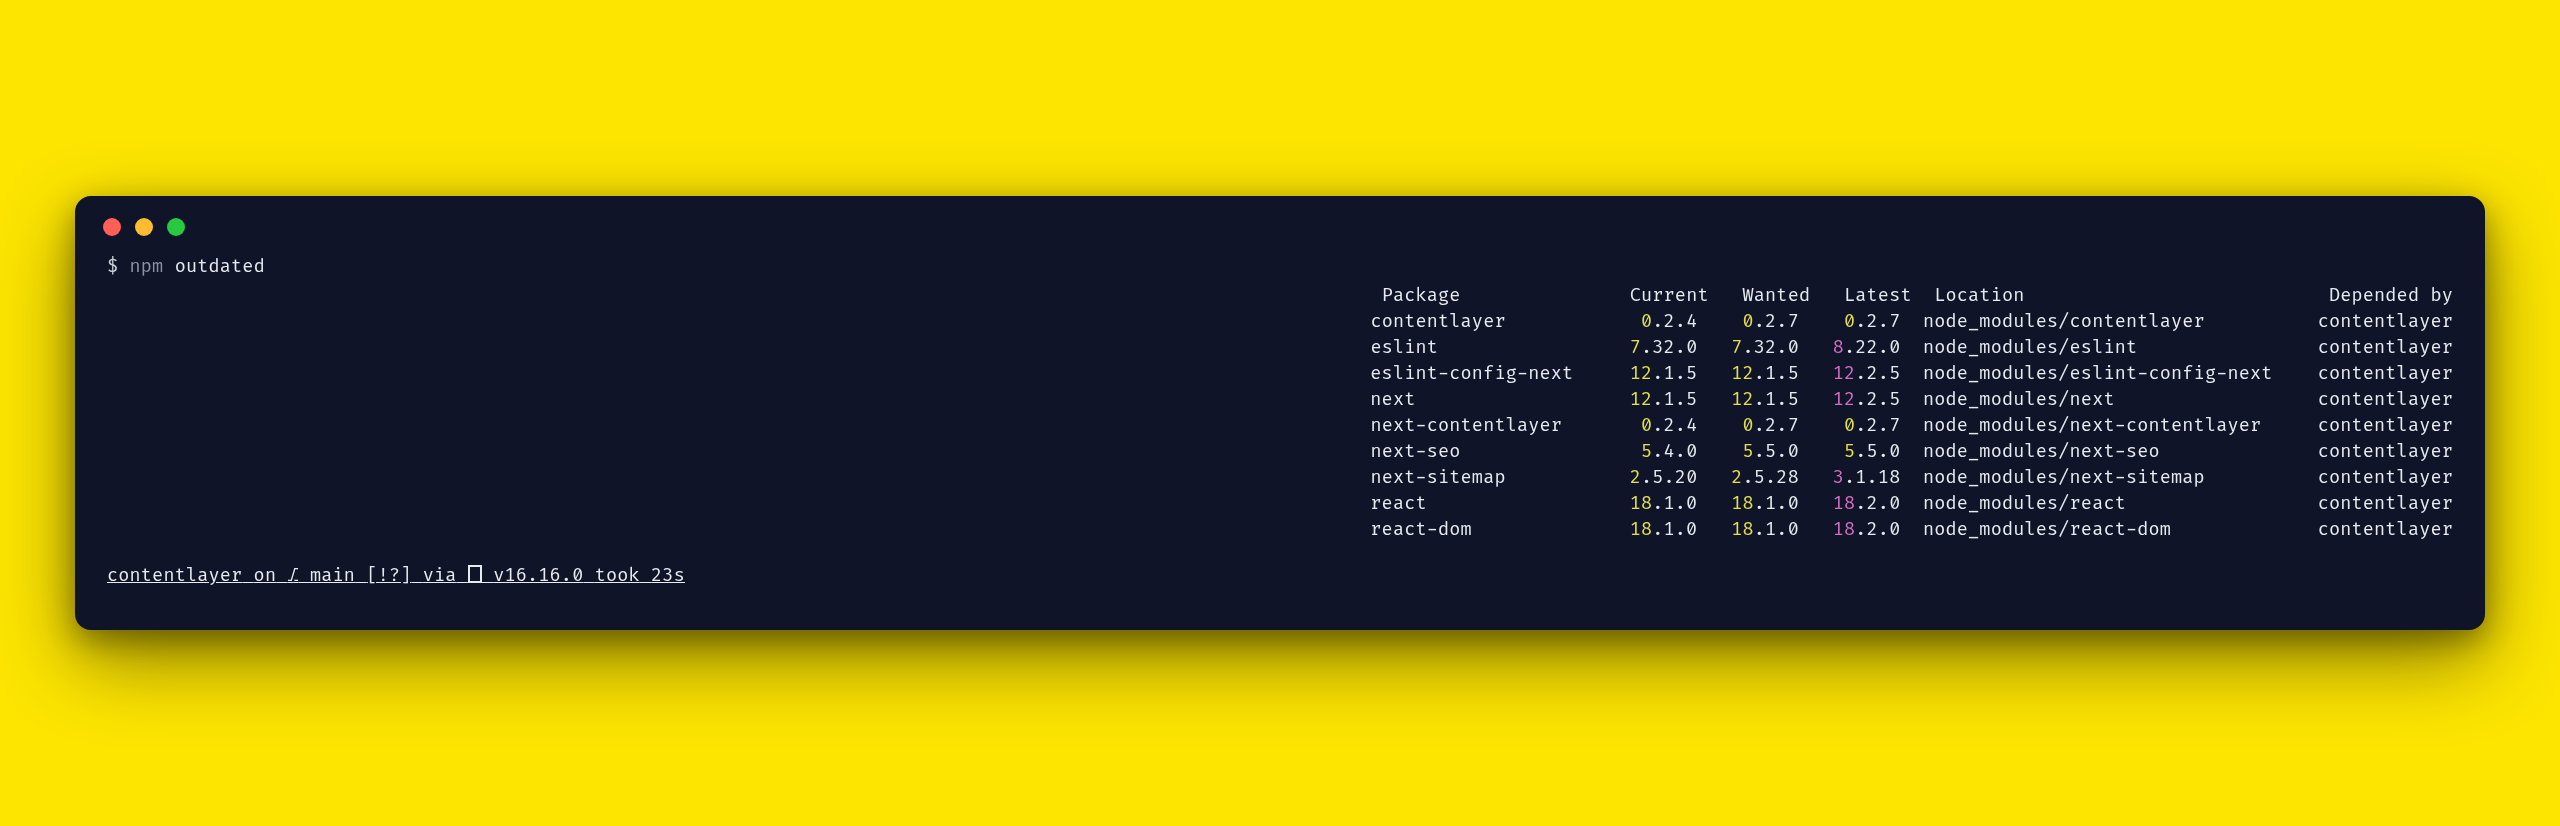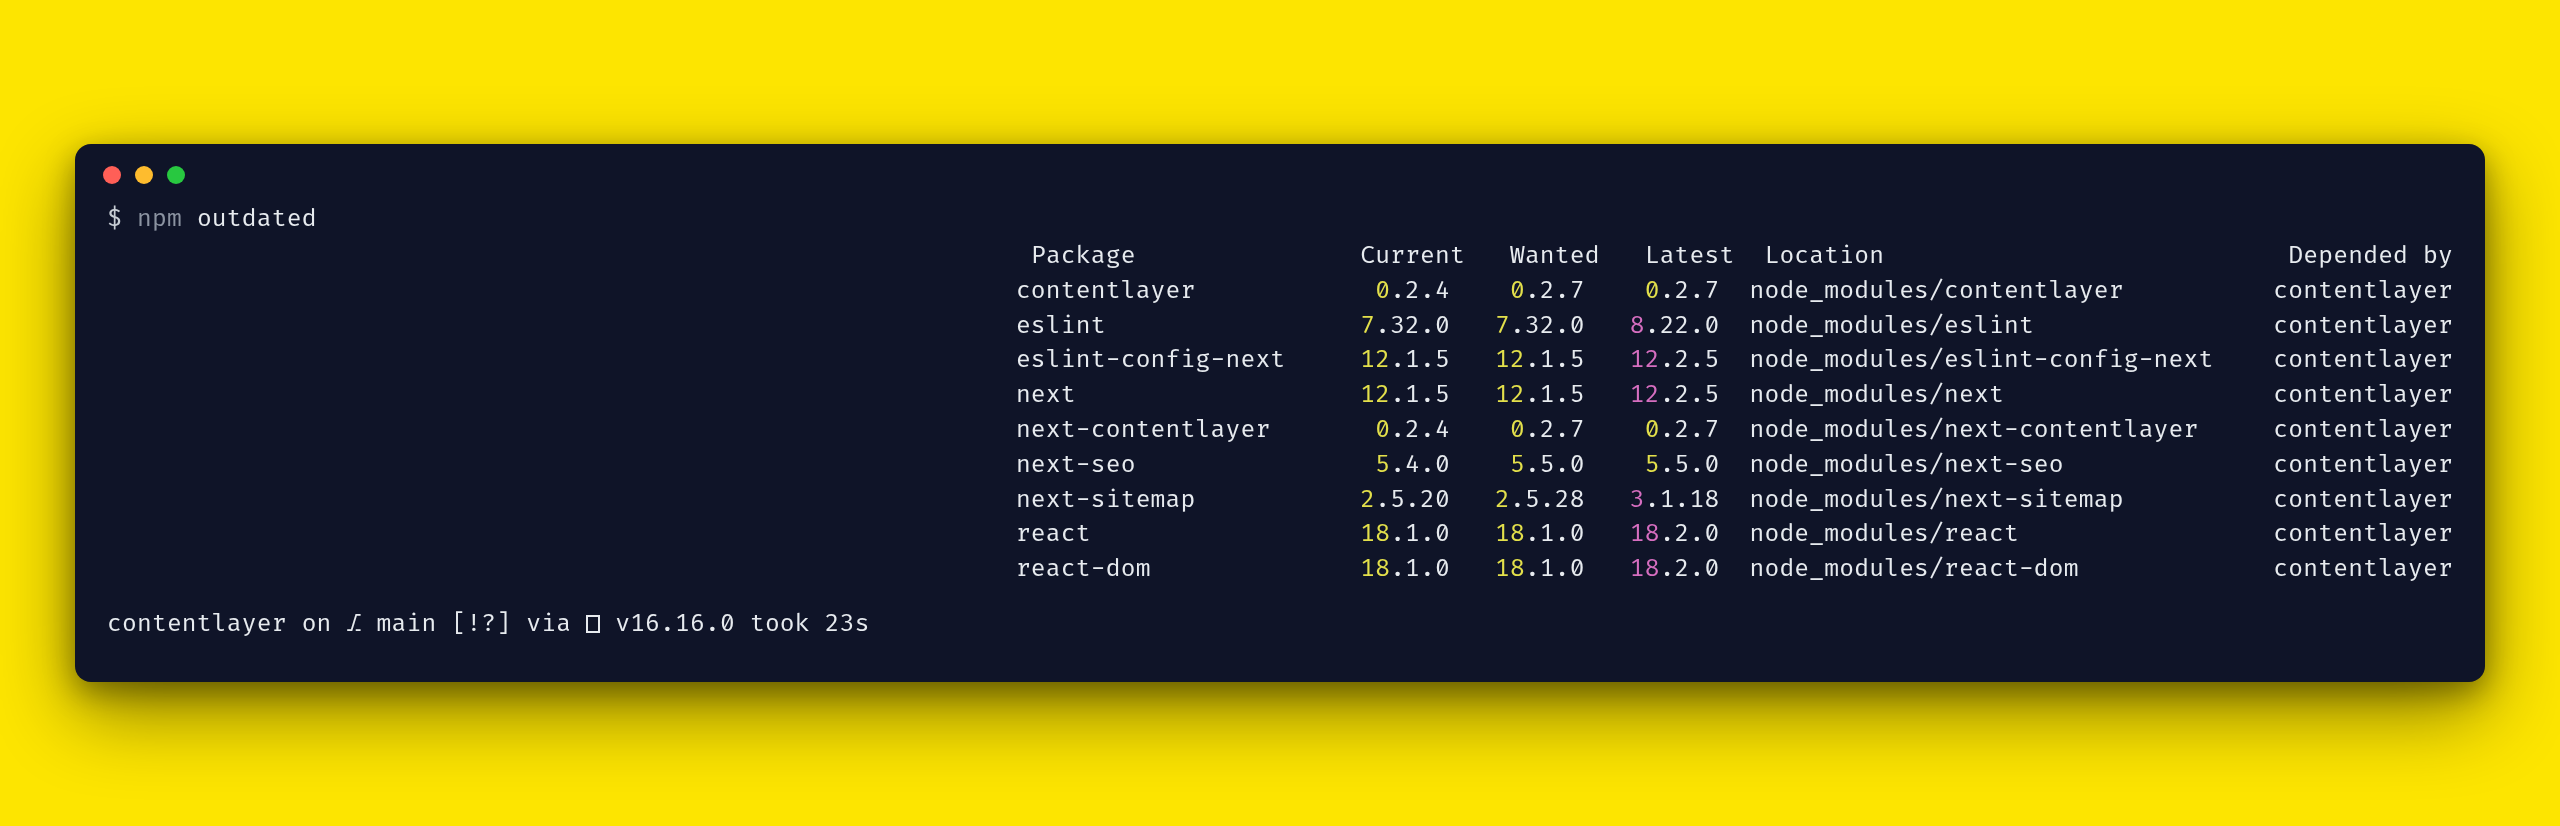--- a/index.html
+++ b/index.html
@@ -28,36 +28,36 @@
   .titlebar .dot {
     width: 18px; height: 18px; border-radius: 50%;
   }
   .dot.red    { background: #ff5f57; }
   .dot.yellow { background: #febc2e; }
   .dot.green  { background: #28c840; }
 
   .term-body {
     padding: 8px 32px 0 32px;
     color: #e7ebef;
-    font-size: 24px;
+    font-size: 18px;
     line-height: 1.45;
     white-space: pre;
     letter-spacing: 0.2px;
   }
   .cmdline { margin-bottom: 2px; }
   .prompt-dollar { color: #c7cdd4; }
   .dim { color: #8b93a1; }
 
   .outdated-row { display: block; text-align: right; }
 
   
   .yellow { color: #e3e04b; }
   .magenta { color: #d66ec0; }
 
-  .status-line { margin-top: 20px; color: #e7ebef; }
+  .status-line { margin-top: 20px; color: #e7ebef; text-decoration: underline; }
   .branch-icon { font-family: inherit; }
   .box-glyph { display:inline-block; border:2px solid #e7ebef; width:14px; height:18px; vertical-align: -2px; }
 </style>
 </head>
 <body>
 
 <div class="terminal-window">
   <div class="titlebar">
     <div class="dot red"></div>
     <div class="dot yellow"></div>

